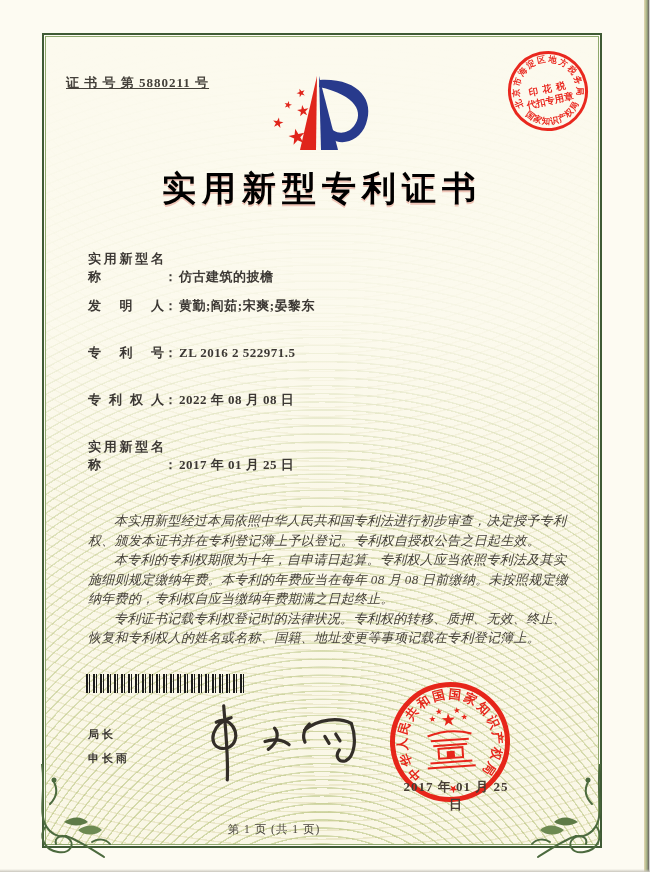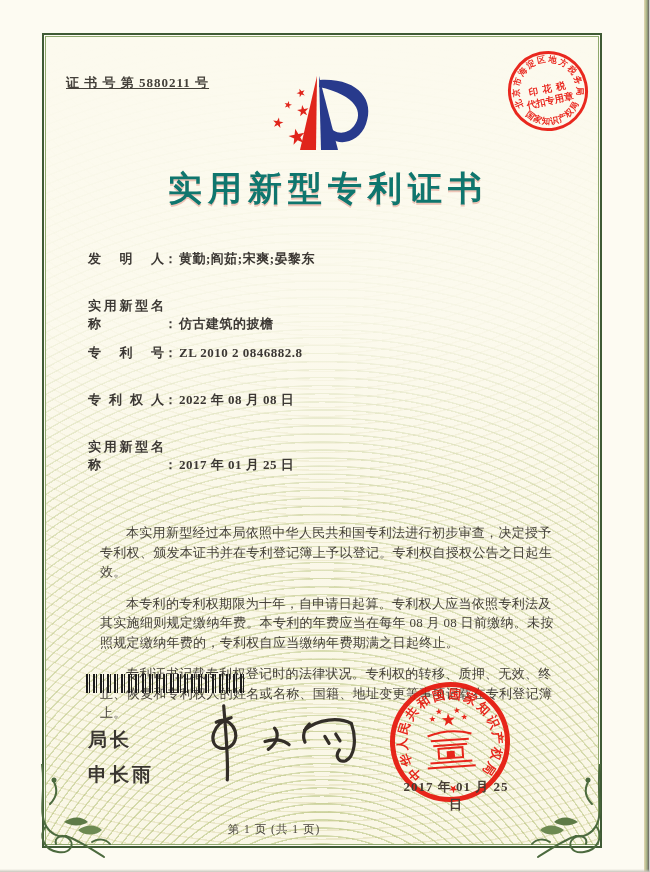--- a/index.html
+++ b/index.html
@@ -20,42 +20,41 @@
     background:
       linear-gradient(to bottom, rgba(252,250,238,1) 0%, rgba(252,250,238,.88) 34%, rgba(252,250,238,.3) 58%, rgba(249,247,224,0) 100%),
       repeating-radial-gradient(ellipse 140% 110% at 50% 125%, rgba(170,185,105,.5) 0 1px, rgba(255,255,255,0) 1.5px 7px),
       repeating-radial-gradient(ellipse 130% 100% at 50% -30%, rgba(205,200,140,.33) 0 1px, rgba(255,255,255,0) 1.5px 8px),
       #faf7e6;
   }
   
   .cert-no{position:absolute;left:66px;top:74px;font-size:13px;color:#44403a;letter-spacing:1px;font-weight:600;text-decoration:underline;}
   .title{
     position:absolute;left:42px;top:166px;width:560px;text-align:center;
-    font-size:34px;font-weight:bold;color:#0f766e;letter-spacing:6px;
+    font-size:34px;font-weight:bold;color:#000000;letter-spacing:6px;
     text-shadow:0 2px 0 rgba(206,60,42,.28);
-    margin-left:6px;
   }
   .fields{position:absolute;left:88px;top:250px;width:480px;}
   .frow{height:47px;line-height:18px;font-size:13px;font-weight:bold;color:#3c3834;}
   .flabel{display:inline-block;width:76px;text-align:justify;text-align-last:justify;}
   .fcolon{margin:0 2px 0 0;}
   .fvalue{letter-spacing:.5px;}
   .paras{position:absolute;left:88px;top:511px;width:484px;}
-  .paras p{margin:12px;text-indent:2em;font-size:13px;line-height:19.5px;color:#45413a;letter-spacing:.3px;}
+  .paras p{margin:0;text-indent:2em;font-size:13px;line-height:19.5px;color:#45413a;letter-spacing:.3px;font-style:italic;}
   
   .barcode{
     position:absolute;left:86px;top:674px;width:160px;height:19px;
     background:repeating-linear-gradient(90deg,
       #1b1b1b 0 2px, transparent 2px 3px,
       #1b1b1b 3px 4px, transparent 4px 7px,
       #1b1b1b 7px 9px, transparent 9px 10px,
       #1b1b1b 10px 11px, transparent 11px 14px);
   }
   
-  .signer{position:absolute;left:88px;top:727px;font-size:19px;font-weight:bold;color:#3a3631;letter-spacing:3px;}
+  .signer{position:absolute;left:88px;top:727px;font-size:11px;font-weight:bold;color:#3a3631;letter-spacing:3px;}
   .signer div{margin-bottom:9px;}
   .sig-script{position:absolute;left:180px;top:698px;transform:rotate(-2deg);}
   
   .seal{
     position:absolute;left:385px;top:677px;width:130px;height:130px;
     color:#e6170c;opacity:.93;transform:rotate(-4deg);z-index:2;
   }
   .seal .ring{position:absolute;inset:5px;border:5px solid currentColor;border-radius:50%;}
   .ring-wrap{position:absolute;inset:0;}
   .seal-char{position:absolute;left:50%;top:50%;font-weight:bold;}
@@ -110,27 +109,27 @@
     <use href="#star" transform="translate(41,39) scale(6) rotate(-8)"></use>
     <use href="#star" transform="translate(26,33) scale(4) rotate(14)"></use>
     <use href="#star" transform="translate(39,21) scale(4.5) rotate(-20)"></use>
   </g>
 </svg>
 
 <div class="title">实用新型专利证书</div>
 
 <div class="fields">
   <div class="frow">
+    <span class="flabel">实用新型名称</span><span class="fcolon">：</span><span class="fvalue">仿古建筑的披檐</span>
+  </div>
+  <div class="frow">
     <span class="flabel">发明人</span><span class="fcolon">：</span><span class="fvalue">黄勤;阎茹;宋爽;晏黎东</span>
   </div>
   <div class="frow">
-    <span class="flabel">实用新型名称</span><span class="fcolon">：</span><span class="fvalue">仿古建筑的披檐</span>
-  </div>
-  <div class="frow">
-    <span class="flabel">专利号</span><span class="fcolon">：</span><span class="fvalue">ZL 2010 2 0846882.8</span>
+    <span class="flabel">专利号</span><span class="fcolon">：</span><span class="fvalue">ZL 2016 2 522971.5</span>
   </div>
   <div class="frow">
     <span class="flabel">专利权人</span><span class="fcolon">：</span><span class="fvalue">2022 年 08 月 08 日</span>
   </div>
   <div class="frow">
     <span class="flabel">实用新型名称</span><span class="fcolon">：</span><span class="fvalue">2017 年 01 月 25 日</span>
   </div>
 </div>
 
 <div class="paras">

